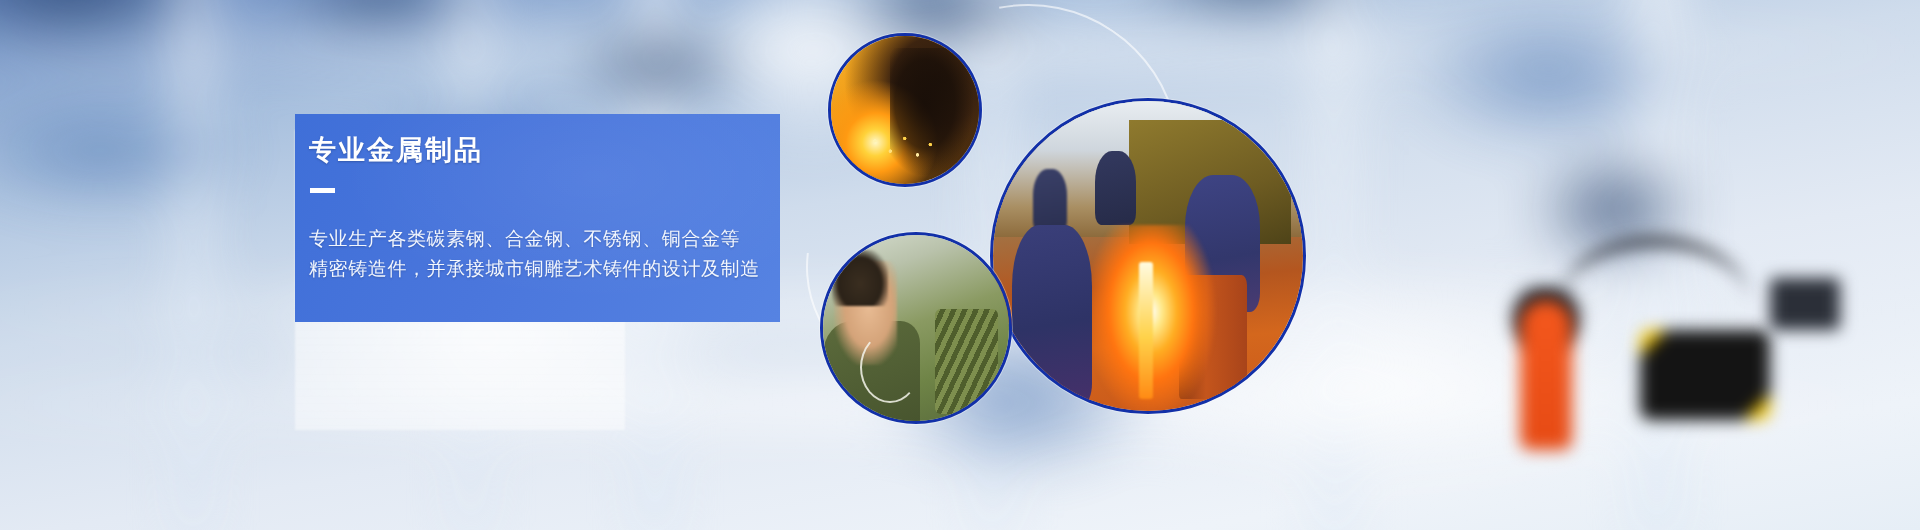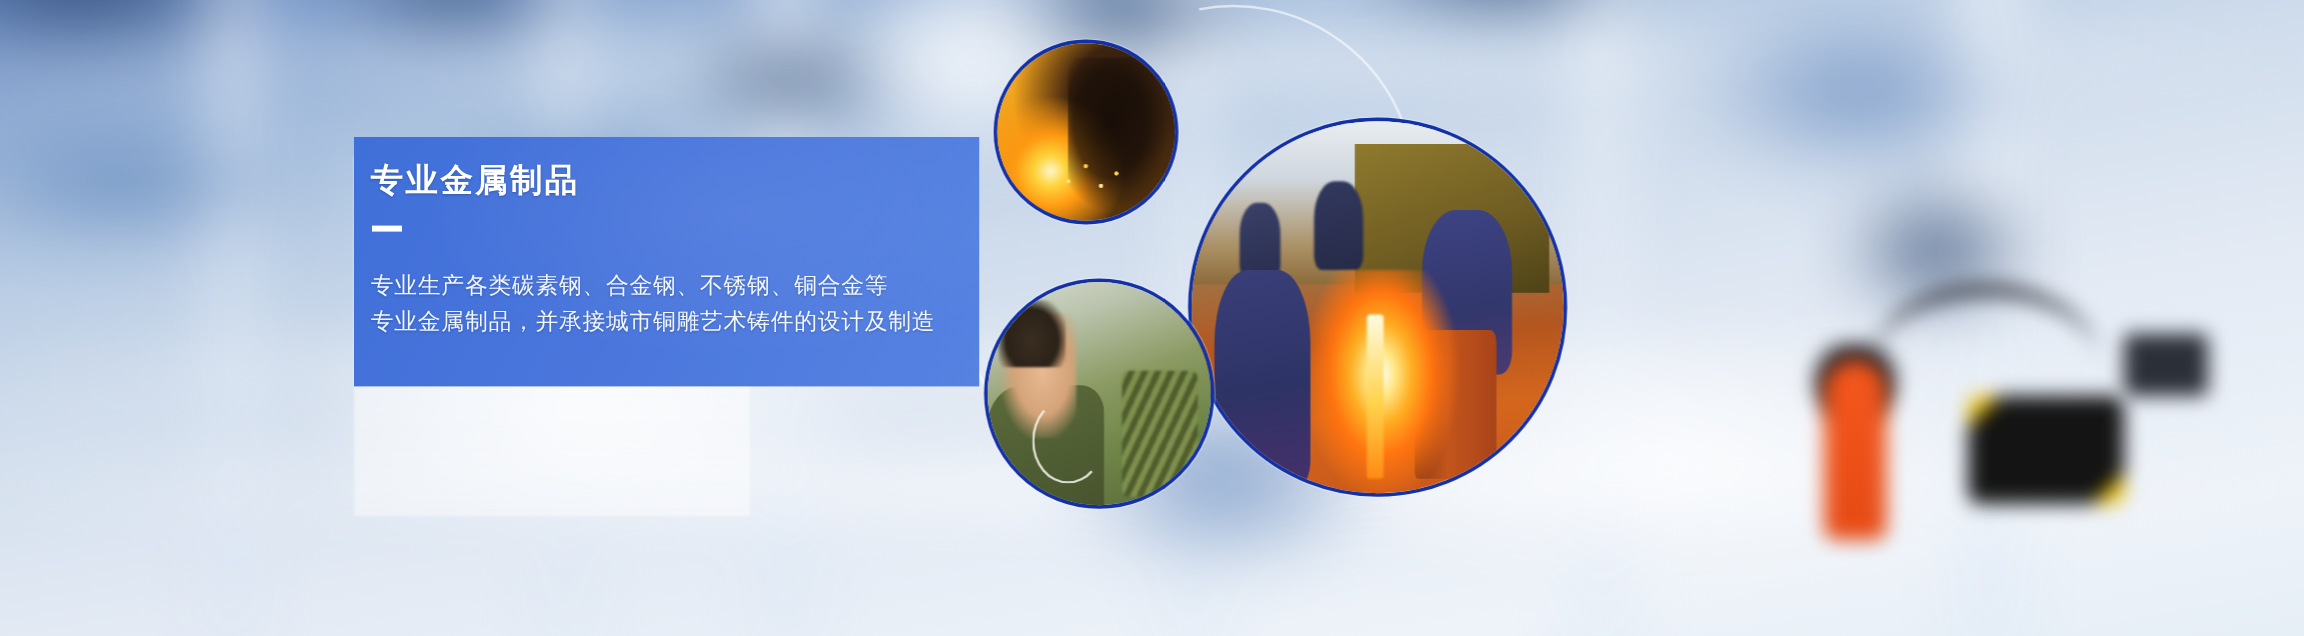--- a/index.html
+++ b/index.html
@@ -27,21 +27,21 @@
   .beam{background:linear-gradient(90deg,rgba(255,255,255,.0),rgba(255,255,255,.9),rgba(255,255,255,0));}
 
   
   .plate{position:absolute;left:295px;top:130px;width:330px;height:300px;
     background:linear-gradient(180deg,rgba(255,255,255,.62),rgba(255,255,255,.46));
     filter:blur(1px);}
 
   
   .panel{position:absolute;left:295px;top:114px;width:485px;height:208px;
     background:linear-gradient(115deg,#3f6fd8 0%,#4a76dc 45%,#5683e2 100%);
-    box-shadow:0 0 0 rgba(0,0,0,0);padding-left:36px;}
+    box-shadow:0 0 0 rgba(0,0,0,0);}
   .panel-inner{position:absolute;left:0;top:0;width:100%;height:100%;
     background:radial-gradient(ellipse at 62% 30%,rgba(255,255,255,.06),rgba(255,255,255,0) 60%);}
   .p-title{position:absolute;left:14px;top:22px;color:#ffffff;font-size:27px;font-weight:bold;
     letter-spacing:2px;line-height:1.1;white-space:nowrap;
     text-shadow:0 1px 2px rgba(20,40,90,.35);}
   .p-dash{position:absolute;left:15px;top:74px;width:25px;height:5px;background:#ffffff;}
   .p-body{position:absolute;left:14px;top:110px;width:462px;color:#f2f6fd;font-size:19px;
     line-height:30px;letter-spacing:.6px;font-weight:500;
     text-shadow:0 1px 2px rgba(20,40,90,.30);}
   .p-body div{white-space:nowrap;}
@@ -206,17 +206,17 @@
   <div class="fg" id="robot-arm"></div>
   <div class="fg" id="yellow-box"></div>
   <div class="fg" id="dark-panel"></div>
 
   <div class="panel">
     <div class="panel-inner"></div>
     <div class="p-title">专业金属制品</div>
     <div class="p-dash"></div>
     <div class="p-body">
       <div>专业生产各类碳素钢、合金钢、不锈钢、铜合金等</div>
-      <div>专业金属制品，并承接城市铜雕艺术铸件的设计及制造</div>
+      <div>精密铸造件，并承接城市铜雕艺术铸件的设计及制造</div>
     </div>
   </div>
 
 </div>
 
 </body></html>

